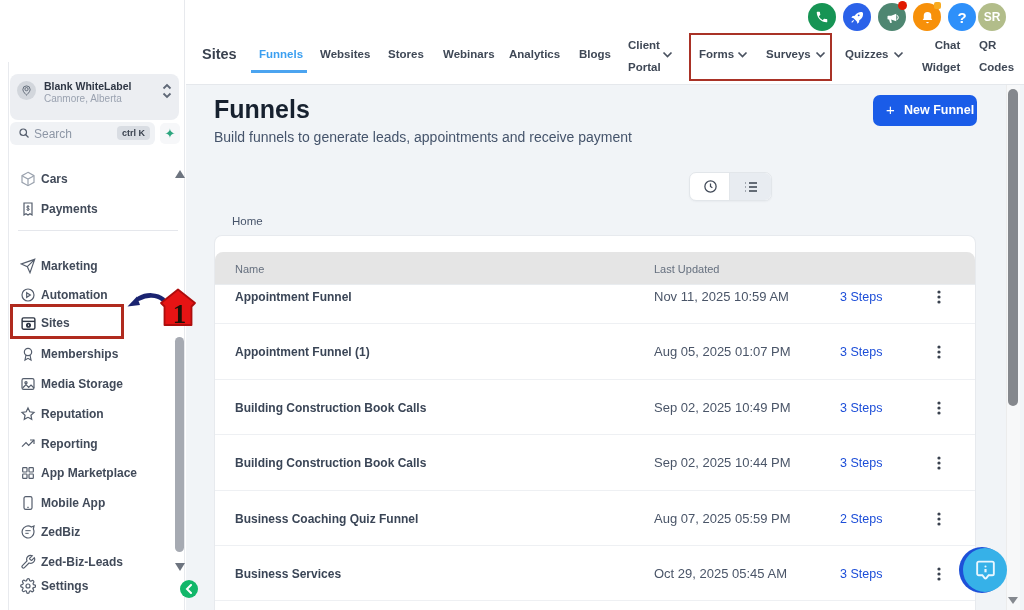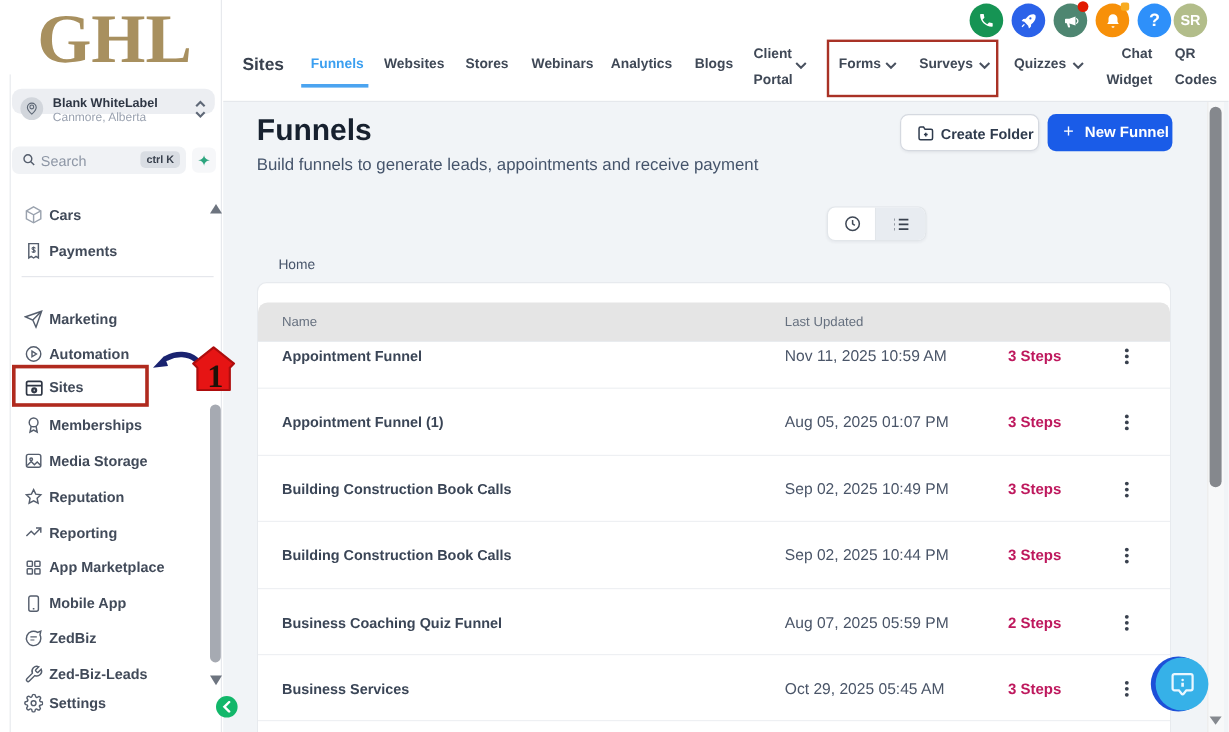--- a/index.html
+++ b/index.html
@@ -4,21 +4,21 @@
 <style>
   * { margin:0; padding:0; box-sizing:border-box; }
   html,body { width:1024px; height:610px; overflow:hidden; font-family:"Liberation Sans", sans-serif; background:#fff; }
   .abs { position:absolute; }
   #stage { position:relative; width:1024px; height:610px; background:#fff; }
 
   
   #sidebar { left:0; top:0; width:185px; height:610px; background:#fff; border-right:1px solid #e7e9ed; }
   #rail { left:8px; top:62px; width:1px; height:548px; background:#e8eaee; }
   #logo { left:3px; top:-1px; width:185px; text-align:center; font-family:"Liberation Serif", serif; font-weight:700; font-size:58px; line-height:68px; letter-spacing:0px; color:#a8905f; }
-  #acct { left:10px; top:74px; width:169px; height:21px; background:#eceef2; border-radius:8px; }
+  #acct { left:10px; top:74px; width:169px; height:46px; background:#eceef2; border-radius:8px; }
   #acct .av { position:absolute; left:7px; top:7px; width:19px; height:19px; border-radius:50%; background:#d2d6dc; color:#5b6573; display:flex; align-items:center; justify-content:center; }
   #acct .nm { position:absolute; left:34px; top:6px; font-size:10.5px; font-weight:700; color:#2e3644; }
   #acct .lc { position:absolute; left:34px; top:19px; font-size:10px; color:#9aa2b0; }
   #searchbar { left:10px; top:122px; width:145px; height:23px; background:#f0f2f5; border-radius:6px; }
   #searchbar .mg { position:absolute; left:8px; top:5px; }
   #searchbar .tx { position:absolute; left:24px; top:5px; font-size:12px; color:#8d96a5; }
   #searchbar .kb { position:absolute; right:5px; top:4px; background:#d9dde3; border-radius:4px; font-size:9px; font-weight:700; color:#39414e; padding:2px 5px; }
   #spark { left:160px; top:123px; width:20px; height:21px; background:#f6f7f9; border-radius:5px; color:#2ca57e; font-size:13px; text-align:center; line-height:21px; }
 
   .mitem { position:absolute; left:18px; width:160px; height:22px; }
@@ -56,21 +56,21 @@
   #home { left:232px; top:215px; font-size:11.5px; color:#47546a; }
 
   
   #table { left:214px; top:235px; width:762px; height:375px; background:#fff; border:1px solid #e7eaee; border-radius:8px 8px 0 0; border-bottom:none; }
   #thead { position:absolute; left:0; top:16px; width:100%; height:33px; background:#e5e5e5; border-bottom:1px solid #e9ecef; border-radius:8px 8px 0 0; }
   #thead .c1 { position:absolute; left:20px; top:11px; font-size:11px; color:#66707f; }
   #thead .c2 { position:absolute; left:439px; top:11px; font-size:11px; color:#66707f;text-align:center; }
   .trow { position:absolute; left:0; width:100%; height:56px; border-bottom:1px solid #eef0f3; }
   .trow .nm { position:absolute; left:20px; top:21px; font-size:12px; font-weight:600; color:#3a4556; }
   .trow .dt { position:absolute; left:439px; top:20px; font-size:13px; color:#4a5568; }
-  .trow .st { position:absolute; left:625px; top:21px; font-size:12.5px; font-weight:700; color:#be185d; }
+  .trow .st { position:absolute; left:625px; top:21px; font-size:12.5px; font-weight:400; color:#1d4ed8; }
   .trow .kb { position:absolute; left:722px; top:21px; }
 
   
   #pgsb { left:1006px; top:85px; width:14px; height:525px; background:#f7f8f9; border-left:1px solid #ececec; }
   #pgsb-thumb { left:1008px; top:89px; width:10px; height:317px; background:#85888d; border-radius:6px; }
   #pgsb-dn { left:1008px; top:597px; width:0; height:0; border-left:5px solid transparent; border-right:5px solid transparent; border-top:7px solid #85898f; }
 
   
   #chat { left:959px; top:547px; width:46px; height:46px; border-radius:50%; background:#1d50d8; }
   #chat .inner { position:absolute; left:4px; top:1px; width:44px; height:44px; border-radius:50%; background:#36b1e8; }
@@ -78,21 +78,20 @@
   
   #redbox-sites { left:10px; top:304px; width:114px; height:35px; border:3px solid #b02a1e; z-index:20; }
   #redbox-forms { left:689px; top:33px; width:143px; height:48px; border:2.5px solid #a93226; z-index:20; }
 </style>
 </head>
 <body>
 <div id="stage">
 
   <div id="sidebar" class="abs"></div>
   <div id="rail" class="abs"></div>
-  <div id="logo" class="abs">GHL</div>
 
   <div id="acct" class="abs">
     <div class="av">
         <svg width="11" height="11" viewBox="0 0 24 24" fill="none" stroke="#5b6573" stroke-width="2">
           <circle cx="12" cy="9" r="3.5"></circle>
           <path d="M12 2a8 8 0 0 1 8 8c0 5-8 12-8 12S4 15 4 10a8 8 0 0 1 8-8z"></path>
         </svg>
       </div>
     <div class="nm">Blank WhiteLabel</div>
     <div class="lc">Canmore, Alberta</div>
@@ -278,27 +277,20 @@
       </svg>
     <div style="position:absolute; right:0px; top:-1px; width:7px; height:7px; border-radius:2px; background:#f8ab20;"></div>
     </div>
   <div class="circ abs" style="left:948px; background:#2e90fa; color:#fff; font-size:15px; font-weight:700;">?</div>
   <div class="circ abs" style="left:978px; background:#b2bd8a; color:#fff; font-size:12px; font-weight:700;">SR</div>
 
   <div id="main" class="abs"></div>
   <div id="h1" class="abs">Funnels</div>
   <div id="sub" class="abs">Build funnels to generate leads, appointments and receive payment</div>
 
-  <div id="btn-folder" class="abs">
-    <svg style="position:absolute; left:13px; top:8px;" width="15" height="15" viewBox="0 0 24 24" fill="none" stroke="#2f3b4d" stroke-width="2">
-        <path d="M3 7V5a2 2 0 0 1 2-2h4l2 3h8a2 2 0 0 1 2 2v10a2 2 0 0 1-2 2H5a2 2 0 0 1-2-2V7z"></path>
-        <path d="M12 10.5v5M9.5 13h5"></path>
-      </svg>
-    <span>Create Folder</span>
-  </div>
   <div id="btn-new" class="abs">
       <span class="pl">+</span>
       <span>New Funnel</span>
     </div>
 
   <div id="tgl" class="abs">
     <svg style="position:absolute; left:13px; top:6px;" width="15" height="15" viewBox="0 0 24 24" fill="none" stroke="#3f4856" stroke-width="2">
         <circle cx="12" cy="12" r="9"></circle>
         <path d="M12 7v5l3 2"></path>
       </svg>

